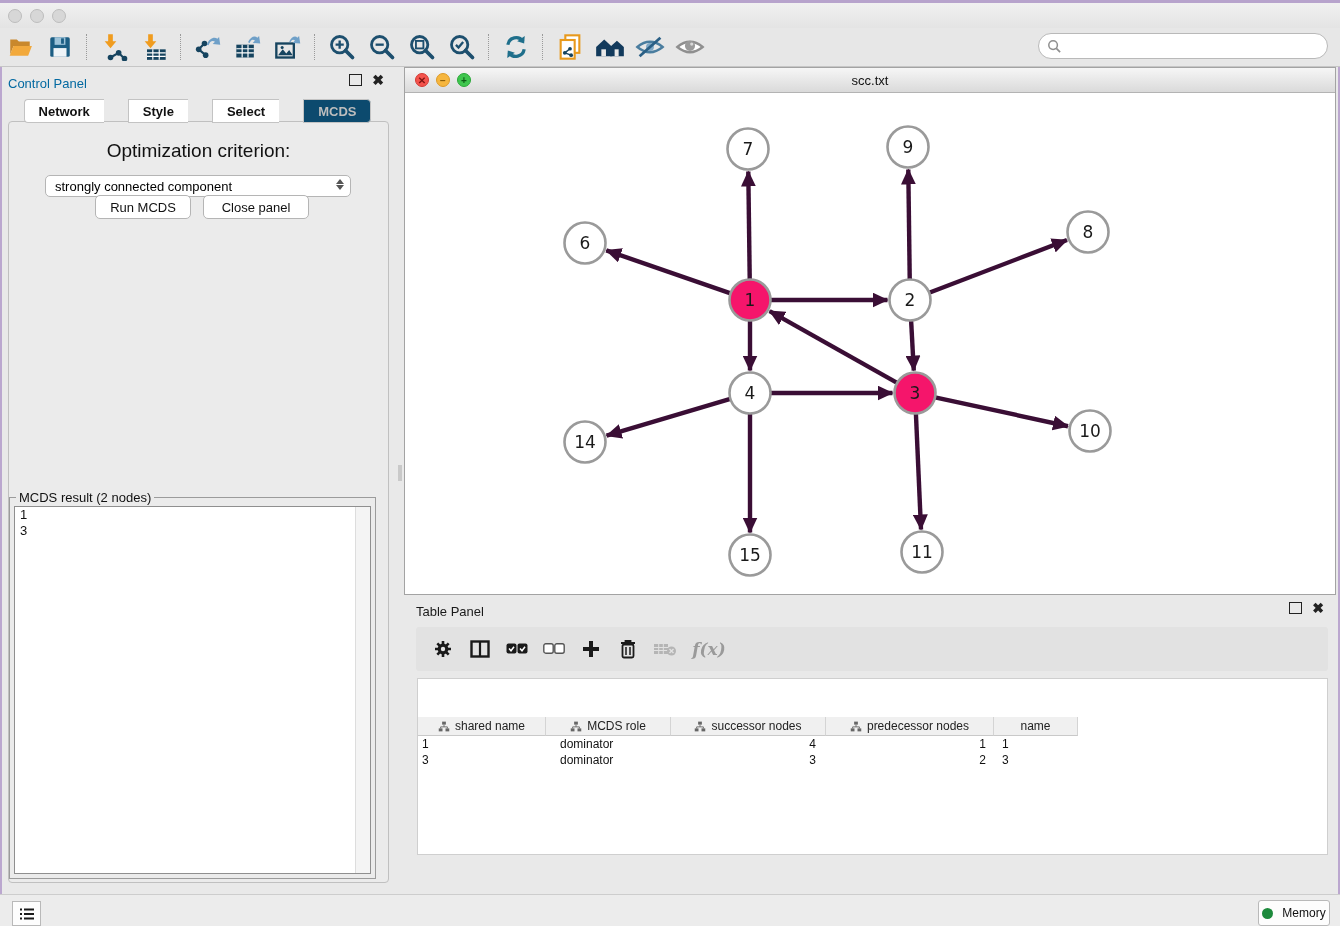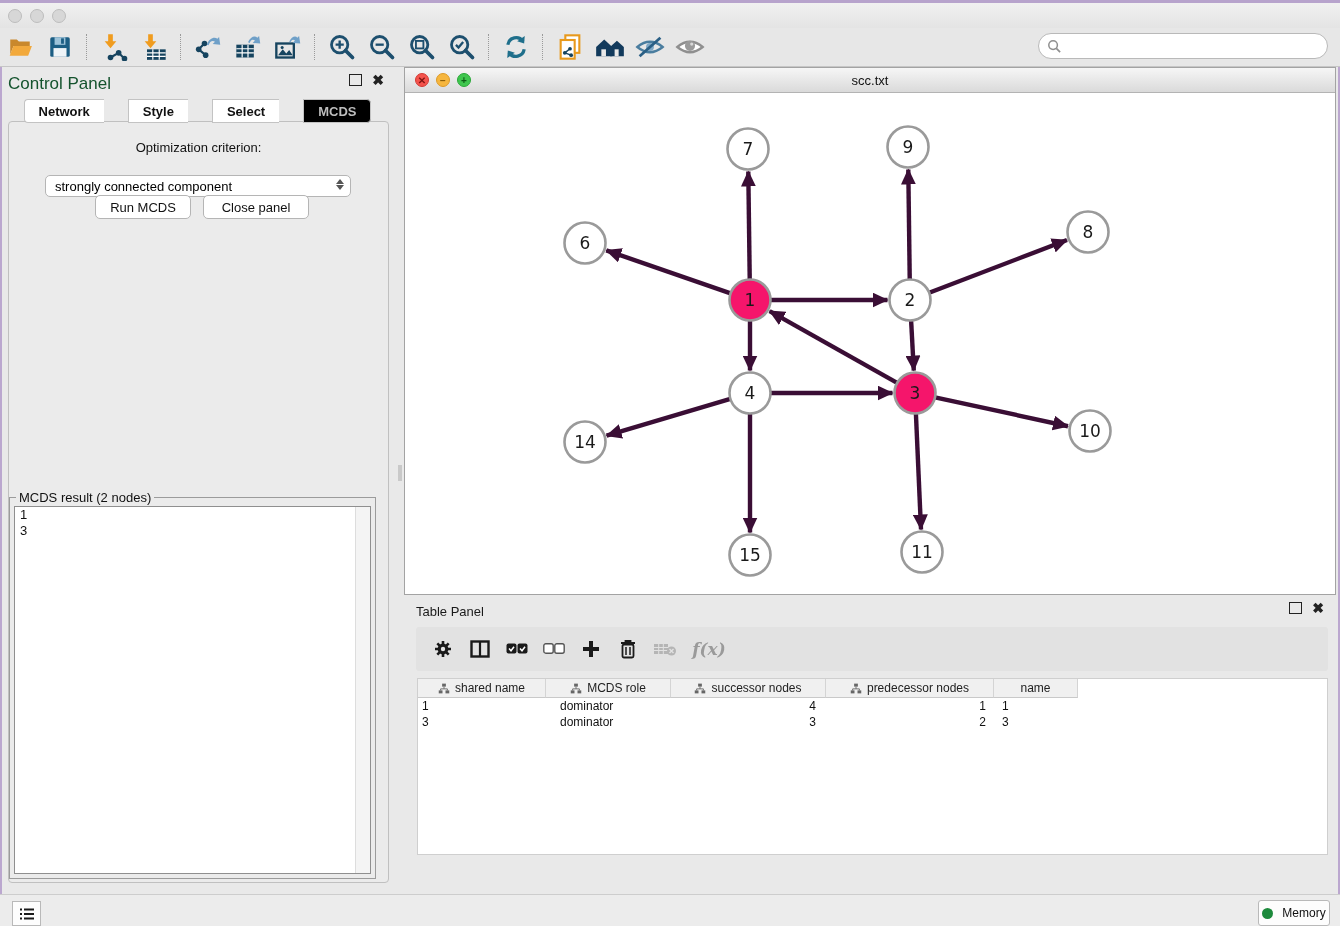--- a/index.html
+++ b/index.html
@@ -13,32 +13,32 @@
   .tl-gray{width:12px;height:12px;border-radius:50%;background:#d7d7d7;border:1px solid #bdbdbd;display:inline-block;margin-right:8px;}
   #title-text{left:0;right:0;top:4px;text-align:center;color:#9b9b9b;font-size:13px;}
   
   #toolbar{left:0;top:25px;width:100%;height:38px;background:#e7e7e7;border-bottom:1px solid #c6c6c6;display:flex;align-items:center;}
   .tbtn{width:40px;height:32px;display:flex;align-items:center;justify-content:center;cursor:default;}
   .tsep{width:1px;height:26px;border-left:1px dotted #9a9a9a;margin:0 6px;}
   #searchbox{right:12px;top:30px;width:290px;height:26px;background:#fff;border:1px solid #b9b9b9;border-radius:13px;display:flex;align-items:center;padding-left:8px;box-sizing:border-box;}
   #searchbox input{border:none;outline:none;flex:1;font-size:13px;font-family:"Liberation Sans",sans-serif;background:transparent;}
   
   #cp-header{left:8px;top:71px;width:380px;height:20px;}
-  #cp-title{font-size:17px;color:#14532d;}
+  #cp-title{font-size:13px;color:#0369a1;}
   .panel-btns{position:absolute;right:4px;top:0;display:flex;gap:10px;align-items:center;}
   .float-glyph{width:11px;height:10px;border:1.6px solid #222;display:inline-block;}
   .close-glyph{font-size:14px;font-weight:bold;color:#222;line-height:10px;}
   #cp-tabs{left:0;top:96px;width:395px;display:flex;justify-content:center;z-index:3;gap:24px;}
   .cp-tab{height:22px;padding:0 14px;display:flex;align-items:center;font-size:13px;font-weight:600;
           background:#fff;border:1px solid #c3c3c3;border-right:none;color:#111;}
   .cp-tab:first-child{border-radius:4px 0 0 4px;}
   .cp-tab:last-child{border-radius:0 4px 4px 0;border-right:1px solid #c3c3c3;}
-  .cp-tab.selected{background:#000000;color:#bdbdbd;}
+  .cp-tab.selected{background:#0c4a6e;color:#bdbdbd;}
   #cp-body{left:8px;top:118px;width:379px;height:760px;background:#ebebeb;border:1px solid #c0c0c0;border-radius:4px;}
-  #opt-label{left:0;top:18px;width:100%;text-align:center;font-size:13px;color:#111;}
+  #opt-label{left:0;top:18px;width:100%;text-align:center;font-size:19px;color:#111;}
   #opt-dropdown{left:36px;top:53px;width:306px;height:22px;background:#fff;border:1px solid #b5b5b5;border-radius:5px;display:flex;align-items:center;font-size:13px;padding-left:9px;box-sizing:border-box;}
   .stepper{position:absolute;right:6px;top:3px;display:flex;flex-direction:column;gap:1px;}
   .chev{width:0;height:0;border-left:4px solid transparent;border-right:4px solid transparent;}
   .chev.up{border-bottom:5px solid #555;}
   .chev.down{border-top:5px solid #555;}
   .cp-button{position:absolute;top:73px;height:22px;background:#fff;border:1px solid #b5b5b5;border-radius:5px;font-size:13px;display:flex;align-items:center;justify-content:center;color:#111;}
   #groupbox{left:0;top:375px;width:365px;height:380px;border:1px solid #9b9b9b;}
   #groupbox-label{position:absolute;left:6px;top:-8px;background:#ebebeb;padding:0 3px;font-size:13px;color:#111;}
   #result-list{position:absolute;left:4px;top:8px;right:4px;bottom:4px;background:#fff;border:1px solid #8f8f8f;font-size:13px;color:#111;overflow:hidden;}
   .result-item{padding:0 0 0 5px;line-height:16px;}
@@ -47,21 +47,21 @@
   #netwin{left:404px;top:64px;width:932px;height:528px;border:1px solid #a3a3a3;background:#fff;box-sizing:border-box;}
   #netwin-titlebar{left:0;top:0;width:100%;height:25px;background:linear-gradient(#f6f6f6,#dadada);border-bottom:1px solid #b3b3b3;box-sizing:border-box;}
   .tlight{position:absolute;top:5px;width:14px;height:14px;border-radius:50%;display:flex;align-items:center;justify-content:center;font-size:10px;font-weight:bold;box-sizing:border-box;}
   #netwin-title{left:0;right:0;top:5px;text-align:center;font-size:13px;color:#111;}
   #graph-canvas{left:0;top:25px;width:930px;height:501px;background:#fff;}
   
   #tp-header{left:416px;top:599px;width:912px;height:20px;}
   #tp-toolbar{left:416px;top:624px;width:912px;height:44px;background:#e2e2e2;border-radius:3px;display:flex;align-items:center;padding-left:8px;box-sizing:border-box;}
   .tpbtn{width:37px;height:34px;display:flex;align-items:center;justify-content:center;}
   #tp-table{left:417px;top:675px;width:911px;height:177px;background:#fff;border:1px solid #cfcfcf;box-sizing:border-box;}
-  .th-row{display:flex;height:19px;}
+  .th-row{display:flex;height:19px;margin-top:38px;}
   .th-cell{background:#f0f0f0;border-right:1px solid #d4d4d4;border-bottom:1px solid #c9c9c9;display:flex;align-items:center;justify-content:center;gap:5px;font-size:12px;color:#222;box-sizing:border-box;}
   .td-row{display:flex;height:16px;}
   .td-cell{font-size:12px;color:#111;box-sizing:border-box;overflow:hidden;white-space:nowrap;line-height:16px;}
   #bottom-tabs{left:404px;top:864px;width:932px;display:flex;justify-content:center;}
   .bt-tab{height:22px;padding:0 13px;display:flex;align-items:center;font-size:13px;font-weight:600;background:#fff;border:1px solid #ababab;border-right:none;color:#111;}
   .bt-tab:first-child{border-radius:4px 0 0 4px;}
   .bt-tab:last-child{border-radius:0 4px 4px 0;border-right:1px solid #ababab;}
   .bt-tab.selected{background:#d9d9d9;color:#b9b9b9;}
   
   #statusbar{left:0;top:891px;width:100%;height:35px;background:#ececec;border-top:1px solid #cdcdcd;box-sizing:border-box;}

